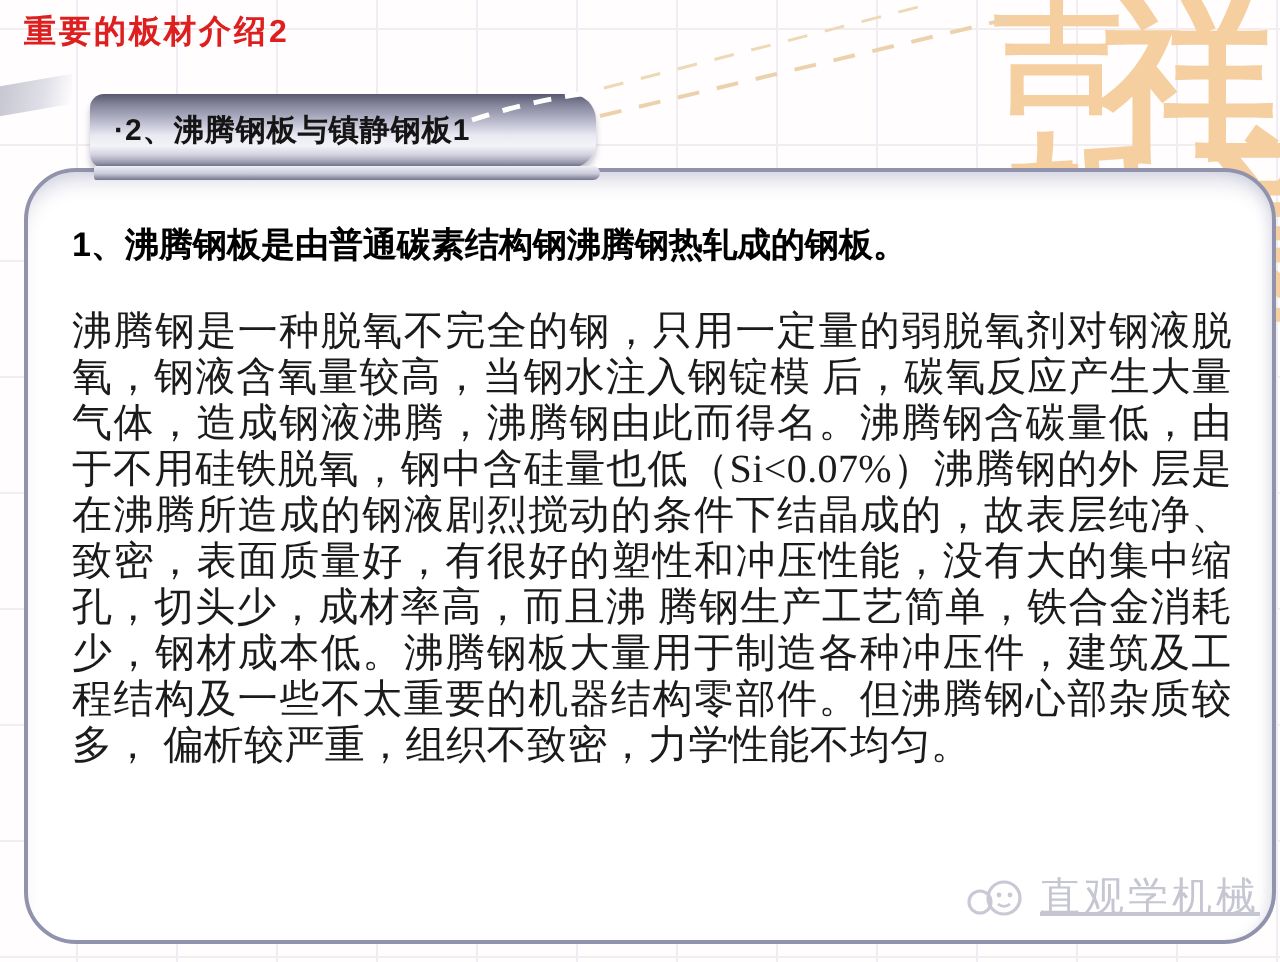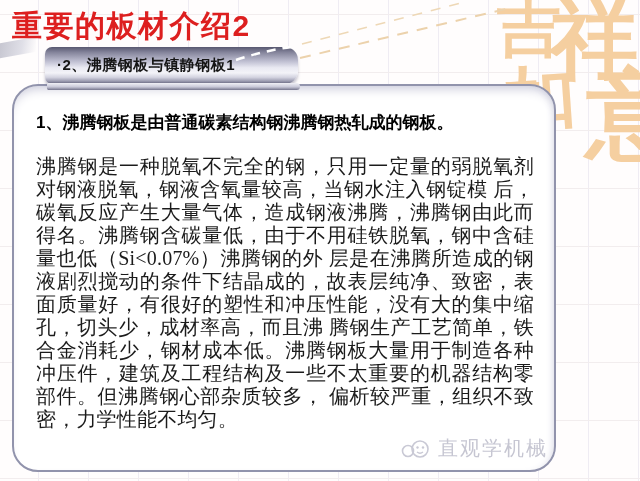--- a/index.html
+++ b/index.html
@@ -19,48 +19,48 @@
   .cg1{left:497px;top:-4px;font-size:64px;}
   .cg2{left:550px;top:-6px;font-size:88px;}
   .cg3{left:506px;top:62px;font-size:70px;transform:rotate(-4deg);}
   .cg4{left:586px;top:64px;font-size:98px;}
   
   .wedge{position:absolute;left:0;top:40px;width:36px;height:15px;z-index:2;
     background:linear-gradient(100deg,#b9b9c6 0%,#d8d8e2 60%,transparent 100%);
     transform:skewY(-10deg);opacity:.8;}
   
   .title{position:absolute;left:12px;top:6px;z-index:6;margin:0;
-    font-size:30px;font-weight:bold;letter-spacing:1.5px;color:#dd1f1f;}
+    font-size:16px;font-weight:bold;letter-spacing:1.5px;color:#dd1f1f;}
   
   .bar{position:absolute;left:45px;top:47px;width:253px;height:37px;z-index:4;
     border-radius:7px 13px 13px 7px;
     background:linear-gradient(180deg,#585870 0%,#83839a 14%,#bdbdd0 38%,
       #e9e9f2 56%,#f3f3f8 70%,#d3d3e0 82%,#9d9db2 92%,#5d5d76 100%);
     box-shadow:0 3px 3px rgba(90,90,120,.35);}
   .bar-label{display:block;padding:9px 0 0 12px;font-size:15px;font-weight:bold;
     color:#151515;letter-spacing:.5px;}
   .bar::after{content:"";position:absolute;left:2px;right:-2px;bottom:-6px;height:7px;
     border-radius:4px 10px 10px 4px;
     background:linear-gradient(180deg,#f0f0f6 0%,#c9c9d9 55%,#74748c 100%);}
   
   .decor-lines{position:absolute;left:0;top:0;z-index:5;pointer-events:none;}
   
-  .panel{position:absolute;left:12px;top:84px;width:544px;height:388px;z-index:3;
+  .panel{position:absolute;left:12px;top:84px;width:626px;height:388px;z-index:3;
     box-sizing:border-box;border:2px solid #9193ac;border-radius:26px;
     background:#ffffff;
     box-shadow:inset 0 9px 12px -7px #c4c4d6, inset -6px 0 8px -6px #d8d8e4;
     padding:0 20px;}
   .heading{margin:25px 0 0 2px;font-size:17px;line-height:24px;font-weight:bold;
     color:#000;}
   .para{margin:20px 0 0 2px;font-size:20px;line-height:23px;color:#1b1b1b;
     font-family:"Liberation Serif","DejaVu Serif",serif;
     text-align:justify;letter-spacing:.2px;}
   
   .watermark{position:absolute;right:6px;bottom:8px;display:flex;align-items:center;
-    gap:6px;color:#c6c6d2;}
+    gap:6px;color:#c6c6d2;text-decoration:underline;}
   .watermark-text{font-size:20px;letter-spacing:2px;
     font-family:"Liberation Serif","DejaVu Serif",serif;}
 </style>
 </head>
 <body>
 
 <div class="stage">
 
   <div class="calligraphy">
     <span class="cg1">吉</span>

